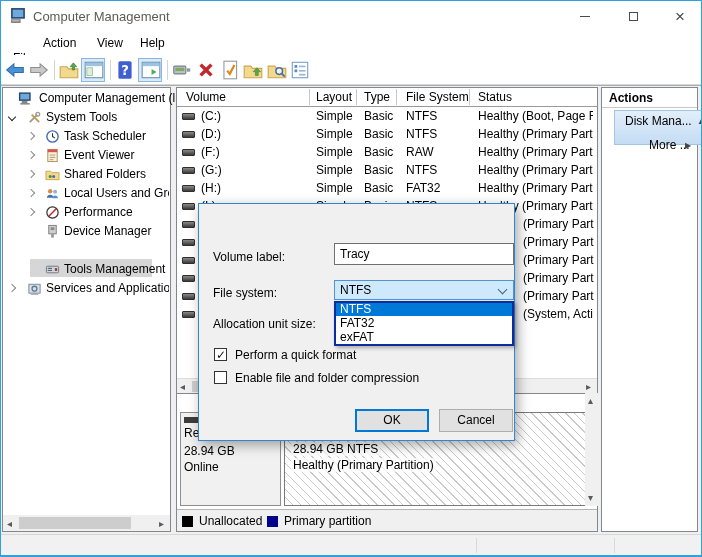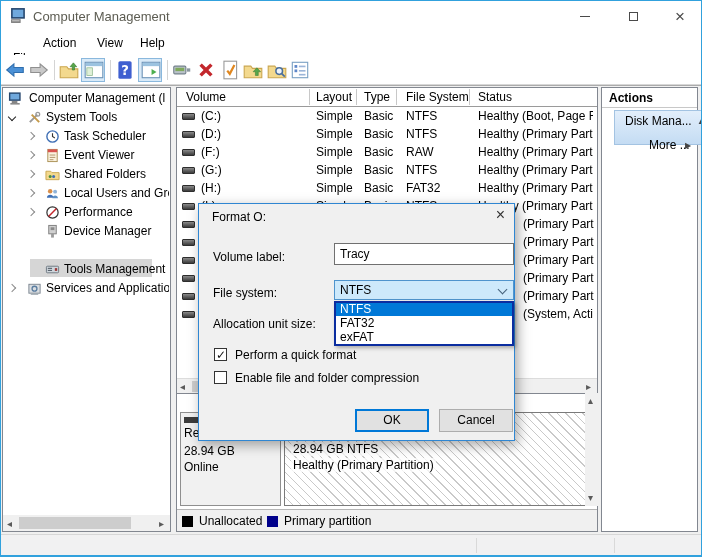--- a/index.html
+++ b/index.html
@@ -122,21 +122,21 @@
           <rect x="5" y="9.5" width="2.5" height="2.5" fill="#5e87c9"></rect>
           <rect x="9" y="10" width="6" height="1.5" fill="#9bb5d9"></rect>
           <rect x="9" y="13.5" width="6" height="1.5" fill="#9bb5d9"></rect>
         </svg></div>
   </div>
 
   <div class="abs" style="left:0;top:84px;width:702px;height:449px;background:#f0f0f0;border-top:1px solid #ababab;"></div>
 
   <div class="abs panel" style="left:1px;top:86px;width:169px;height:445px;"></div>
 
-  <div class="abs rowline" style="left:2px;top:88px;width:166px;height:19px;overflow:hidden;">
+  <div class="abs rowline" style="left:12px;top:88px;width:166px;height:19px;overflow:hidden;">
     <span class="abs" style="left:5px;top:2px;"><svg width="15" height="15" viewBox="0 0 16 16">
           <rect x="1" y="1.5" width="12.5" height="9" fill="#26476e"></rect>
           <rect x="2.5" y="3" width="9.5" height="6" fill="#6fa8dc"></rect>
           <rect x="4" y="11" width="6" height="1.5" fill="#555"></rect>
           <rect x="2.5" y="12.8" width="10" height="1.7" fill="#8a8a8a"></rect>
         </svg></span>
     <span class="abs" style="left:26px;top:0;">Computer Management (l</span>
   </div>
 
   <div class="abs rowline" style="left:2px;top:107px;width:166px;height:19px;overflow:hidden;">
@@ -359,24 +359,20 @@
     </div>
   </div>
 
   <div class="abs" style="left:0;top:533px;width:702px;height:21px;background:#f1f1f2;border-top:1px solid #d7d7d7;">
     <div class="abs" style="left:475px;top:3px;width:1px;height:15px;background:#d9d9d9;"></div>
     <div class="abs" style="left:613px;top:3px;width:1px;height:15px;background:#d9d9d9;"></div>
   </div>
 
   <div class="abs" style="left:197px;top:202px;width:317px;height:238px;background:#f0f0f0;border:1px solid #2f86d2;box-shadow:3px 4px 12px rgba(0,0,0,0.35);z-index:20;">
 
-    <div class="abs" style="left:0;top:0;width:315px;height:24px;">
-      <span class="abs" style="left:13px;top:6px;">Format O:</span>
-      <div class="abs" style="left:288px;top:0;width:27px;height:24px;text-align:center;"><span class="dlg-close" style="line-height:24px;"></span></div>
-    </div>
 
     <span class="abs" style="left:14px;top:46px;">Volume label:</span>
     <div class="abs" style="left:135px;top:39px;width:180px;height:22px;background:#fff;border:1px solid #707070;line-height:20px;">
       <span style="padding-left:5px;">Tracy</span>
     </div>
 
     <span class="abs" style="left:14px;top:82px;">File system:</span>
     <div class="abs" style="left:135px;top:76px;width:180px;height:20px;background:#cde9fb;border:1px solid #4f94cd;line-height:18px;">
       <span style="padding-left:5px;">NTFS</span>
       <span class="abs combo-chv" style="left:164px;top:5px;"></span>

